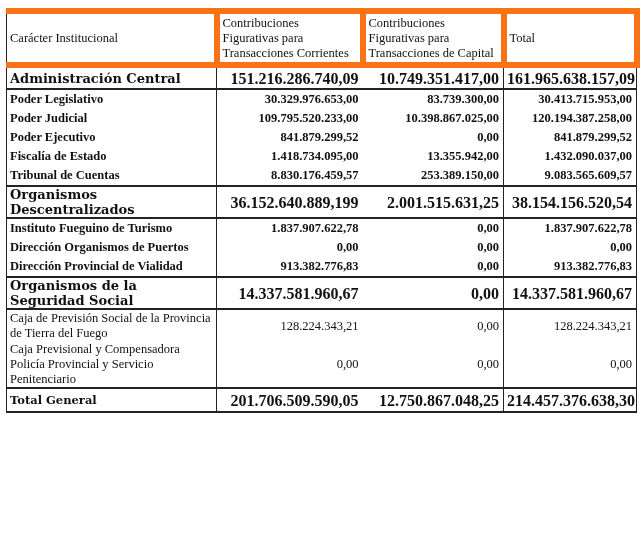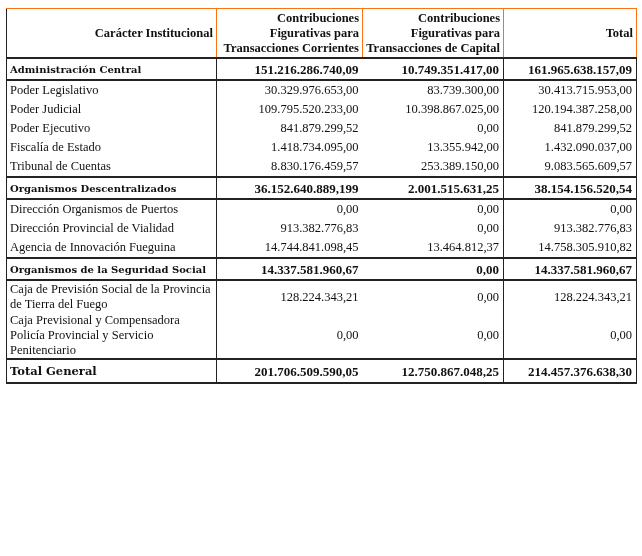--- a/index.html
+++ b/index.html
@@ -2,33 +2,33 @@
 <html><head>
 <meta charset="utf-8">
 <style>
   html, body { margin: 0; padding: 0; background: #ffffff; }
   body { width: 642px; height: 556px; position: relative; overflow: hidden;
          font-family: "Liberation Serif", "DejaVu Serif", serif; color: #111; }
   table { position: absolute; left: 6px; top: 8px; border-collapse: collapse;
           width: 630px; table-layout: fixed; font-size: 12.5px; }
   col.c1 { width: 210px; } col.c2 { width: 146px; } col.c3 { width: 141px; } col.c4 { width: 133px; }
   th, td { padding: 0 3px; line-height: 15px; vertical-align: middle; }
-  thead th { font-weight: bold; text-align: right; border: 1px solid #f97316; height: 48px; }
+  thead th { font-weight: normal; text-align: left; border: 6px solid #f97316; height: 48px; }
   thead th:first-child { border-left: 1.5px solid #222; }
   td { border-left: 1px solid #222; border-right: 1px solid #222; }
   td.num { text-align: right; padding-right: 4px; }
   td.label { text-align: left; }
   td.mid { border-left: none; border-right: none; }
-  tr.row td { height: 19px; }
+  tr.row td { height: 19px; font-weight: bold; }
   tr.row2 td { height: 32px; }
   tr.section td { font-weight: bold; height: 20px; border-top: 2px solid #222; border-bottom: 2px solid #222; }
-  tr.section td.label { font-family: "DejaVu Serif", serif; font-size: 10px; }
+  tr.section td.label { font-family: "DejaVu Serif", serif; font-size: 13px; }
   tr.total td { font-weight: bold; height: 22px; border-top: 2px solid #222; border-bottom: 2px solid #222; }
   tr.total td.label { font-family: "DejaVu Serif", serif; font-size: 11.5px; }
-  tr.section td.num, tr.total td.num { font-size: 13px; margin-left: 40px; }
+  tr.section td.num, tr.total td.num { font-size: 16px; margin-left: 40px; }
 </style>
 </head>
 <body>
 
 <table>
   <colgroup>
       <col class="c1">
       <col class="c2">
       <col class="c3">
       <col class="c4">
@@ -80,36 +80,36 @@
       <td class="num">9.083.565.609,57</td>
     </tr>
 
     <tr class="section">
       <td class="label">Organismos Descentralizados</td>
       <td class="num mid">36.152.640.889,199</td>
       <td class="num mid">2.001.515.631,25</td>
       <td class="num">38.154.156.520,54</td>
     </tr>
     <tr class="row">
+      <td class="label">Instituto Fueguino de Turismo</td>
+      <td class="num mid">1.837.907.622,78</td>
+      <td class="num mid">0,00</td>
+      <td class="num">1.837.907.622,78</td>
+    </tr>
+    <tr class="row">
       <td class="label">Dirección Organismos de Puertos</td>
       <td class="num mid">0,00</td>
       <td class="num mid">0,00</td>
       <td class="num">0,00</td>
     </tr>
     <tr class="row">
       <td class="label">Dirección Provincial de Vialidad</td>
       <td class="num mid">913.382.776,83</td>
       <td class="num mid">0,00</td>
       <td class="num">913.382.776,83</td>
-    </tr>
-    <tr class="row">
-      <td class="label">Agencia de Innovación Fueguina</td>
-      <td class="num mid">14.744.841.098,45</td>
-      <td class="num mid">13.464.812,37</td>
-      <td class="num">14.758.305.910,82</td>
     </tr>
 
     <tr class="section">
       <td class="label">Organismos de la Seguridad Social</td>
       <td class="num mid">14.337.581.960,67</td>
       <td class="num mid">0,00</td>
       <td class="num">14.337.581.960,67</td>
     </tr>
     <tr class="row2">
       <td class="label">Caja de Previsión Social de la Provincia de Tierra del Fuego</td>

